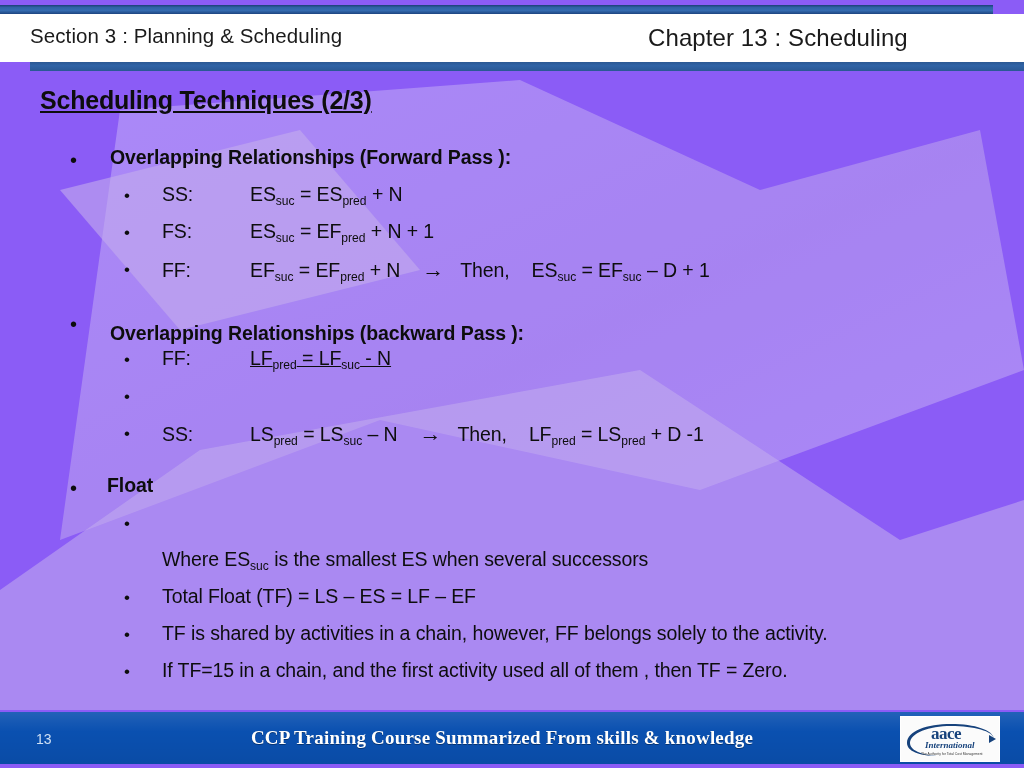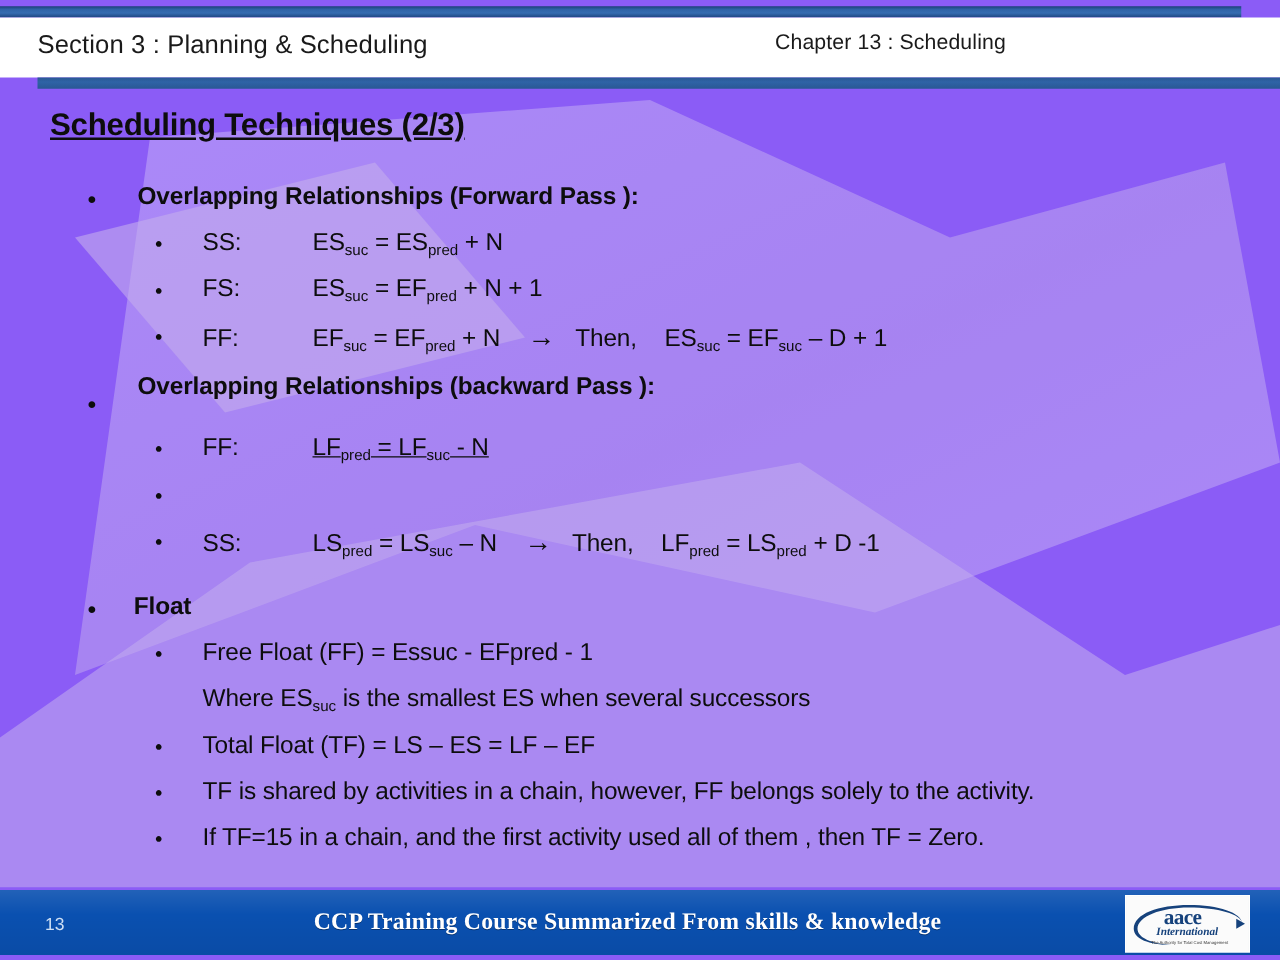--- a/index.html
+++ b/index.html
@@ -53,23 +53,23 @@
     position: absolute;
     left: 30px;
     top: 24px;
     font-size: 20.5px;
     color: #1a1a1a;
     letter-spacing: 0.1px;
     white-space: nowrap;
   }
   #header-right {
     position: absolute;
-    left: 620px;
+    left: 648px;
     top: 24px;
-    font-size: 17px;
+    font-size: 24px;
     color: #1a1a1a;
     letter-spacing: 0.1px;
     white-space: nowrap;
   }
   #second-rule {
     position: absolute;
     left: 30px;
     top: 62px;
     width: 994px;
     height: 9px;
@@ -228,39 +228,38 @@
     <div class="line lvl2" style="left:162px; top:92px;">
       <span class="lbl" style="width:88px;">FS:</span><span><span>ES</span><sub>suc</sub><span> = EF</span><sub>pred</sub><span> + N + 1</span></span>
     </div>
 
     <span class="bullet-dot" style="left:124px; top:133px; font-size:17px;">•</span>
     <div class="line lvl2" style="left:162px; top:129px;">
       <span class="lbl" style="width:88px;">FF:</span><span><span>EF</span><sub>suc</sub><span> = EF</span><sub>pred</sub><span> + N</span></span><span class="gap" style="width:22px;"></span><span style="font-size:22px;">→</span><span class="gap" style="width:16px;"></span><span>Then,</span><span class="gap" style="width:22px;"></span><span><span>ES</span><sub>suc</sub><span> = EF</span><sub>suc</sub><span> – D + 1</span></span>
     </div>
 
     <span class="bullet-dot" style="left:70px; top:186px;">•</span>
-    <div class="line lvl1" style="left:110px; top:170px;">Overlapping Relationships (backward Pass ):</div>
+    <div class="line lvl1" style="left:110px; top:194px;">Overlapping Relationships (backward Pass ):</div>
 
     <span class="bullet-dot" style="left:124px; top:223px; font-size:17px;">•</span>
     <div class="line lvl2" style="left:162px; top:219px;text-decoration:underline;">
       <span class="lbl" style="width:88px;">FF:</span><span><span>LF</span><sub>pred</sub><span> = LF</span><sub>suc</sub><span> - N</span></span>
     </div>
 
     <span class="bullet-dot" style="left:124px; top:260px; font-size:17px;">•</span>
 
     <span class="bullet-dot" style="left:124px; top:297px; font-size:17px;">•</span>
     <div class="line lvl2" style="left:162px; top:293px;">
       <span class="lbl" style="width:88px;">SS:</span><span><span>LS</span><sub>pred</sub><span> = LS</span><sub>suc</sub><span> – N</span></span><span class="gap" style="width:22px;"></span><span style="font-size:22px;">→</span><span class="gap" style="width:16px;"></span><span>Then,</span><span class="gap" style="width:22px;"></span><span><span>LF</span><sub>pred</sub><span> = LS</span><sub>pred</sub><span> + D -1</span></span>
     </div>
 
     <span class="bullet-dot" style="left:70px; top:350px;">•</span>
     <div class="line lvl1" style="left:107px; top:346px;">Float</div>
 
     <span class="bullet-dot" style="left:124px; top:387px; font-size:17px;">•</span>
-    <div class="line lvl2" style="left:162px; top:383px;">Free Float (FF) = Essuc  -  EFpred  - 1</div>
 
     <div class="line lvl2" style="left:162px; top:420px;">
       <span>Where ES</span><sub>suc</sub><span> is the smallest ES when several successors</span>
     </div>
 
     <span class="bullet-dot" style="left:124px; top:461px; font-size:17px;">•</span>
     <div class="line lvl2" style="left:162px; top:457px;">Total Float (TF) = LS – ES  =  LF – EF</div>
 
     <span class="bullet-dot" style="left:124px; top:498px; font-size:17px;">•</span>
     <div class="line lvl2" style="left:162px; top:494px;">TF is shared by activities in a chain, however, FF belongs solely to the activity.</div>

